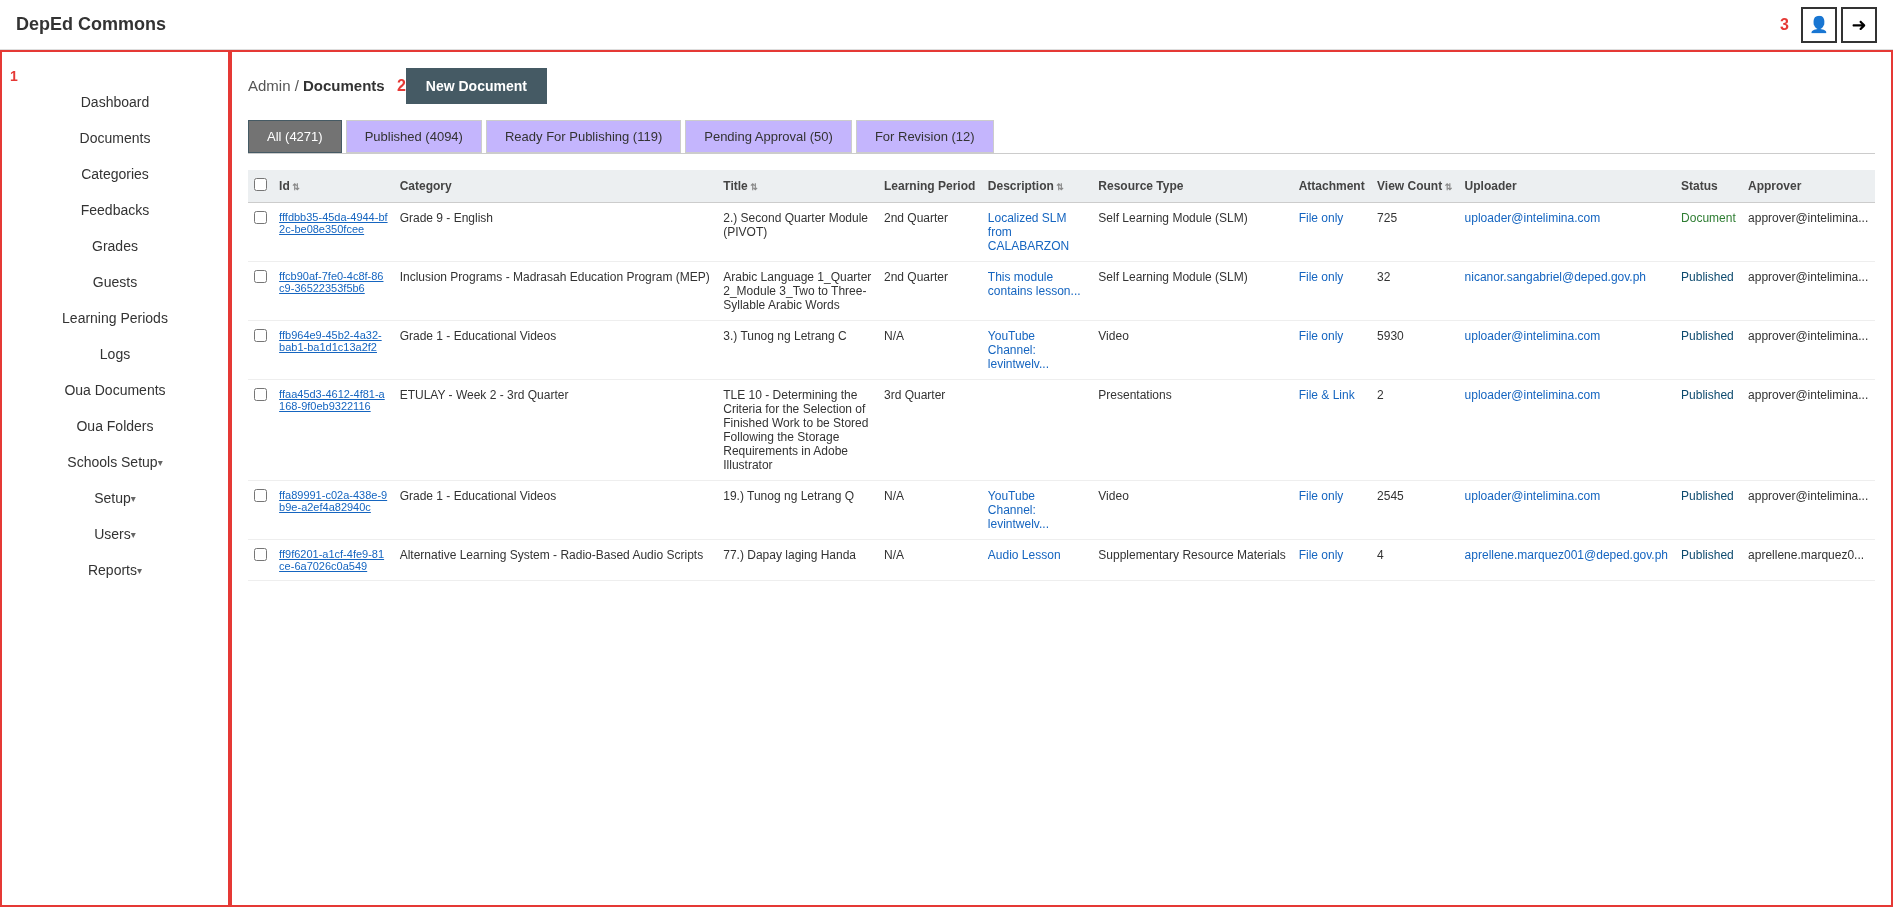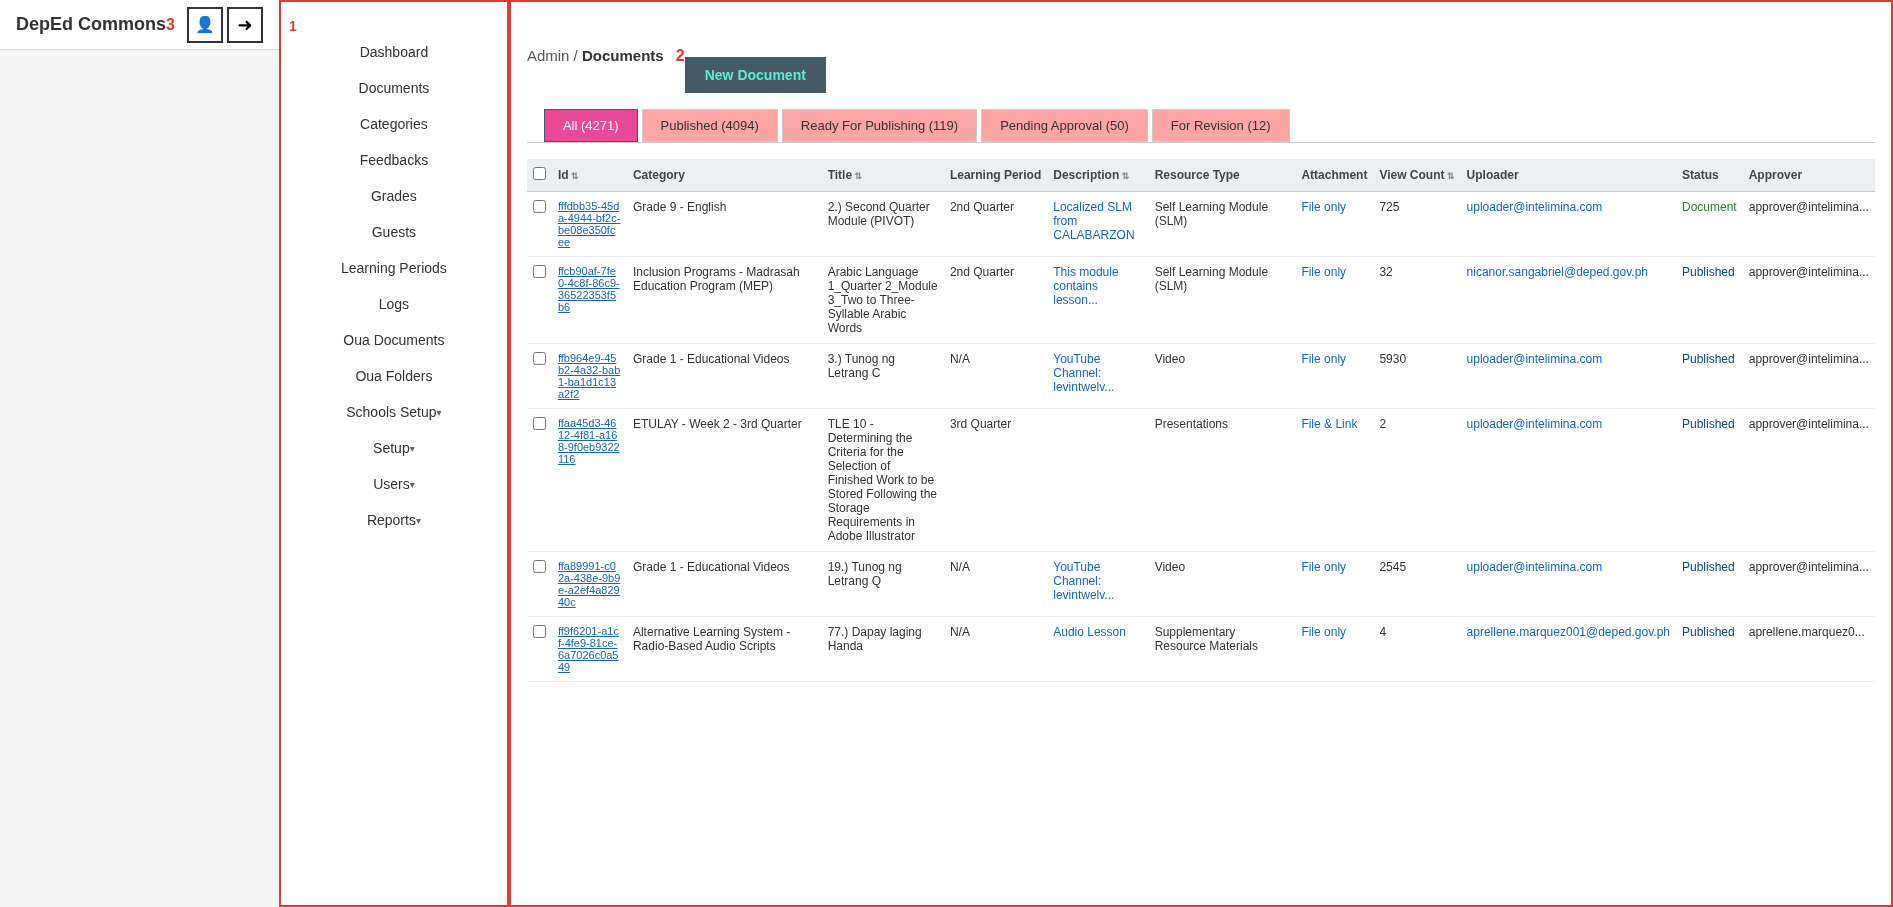--- a/index.html
+++ b/index.html
@@ -1,18 +1,18 @@
 <!DOCTYPE html>
 <html><head>
   <meta charset="utf-8">
   <style>
     * { box-sizing: border-box; margin: 0; padding: 0; }
     body { font-family: Arial, sans-serif; font-size: 13px; background: #f5f5f5; color: #333; }
 
-    .app-layout { display: flex; height: 100vh; }
+    .app-layout { display: flex; flex-direction: column; height: 100vh; }
 
     
     .header {
       display: flex; align-items: center; justify-content: space-between;
       padding: 0 16px; height: 50px; background: #fff;
       border-bottom: 1px solid #ddd; flex-shrink: 0;
     }
     .header-title { font-size: 18px; font-weight: bold; color: #333; }
     .header-icon-btn {
       width: 36px; height: 36px; border: 2px solid #333; background: #fff;
@@ -46,31 +46,31 @@
 
     
     .content-header {
       display: flex; align-items: center; justify-content: flex-start;
       margin-bottom: 16px;
     }
     .breadcrumb { font-size: 15px; color: #555; }
     .breadcrumb strong { color: #333; font-weight: bold; }
     .breadcrumb-badge { color: #e53935; font-weight: bold; font-size: 16px; margin-left: 8px; }
     .new-doc-btn {
-      background: #455a64; color: #5eead4; border: none; padding: 10px 20px;
-      font-size: 14px; cursor: pointer; font-weight: bold; margin-top: 39px;
+      background: #455a64; color: #ffffff; border: none; padding: 10px 20px;
+      font-size: 14px; cursor: pointer; font-weight: bold;
     }
 
     
     .tabs { display: flex; gap: 0; margin-bottom: 16px; border-bottom: 1px solid #ccc; }
     .tab {
       padding: 8px 18px; cursor: pointer; font-size: 13px; border: 1px solid #ccc;
-      background: #fca5a5; margin-right: 4px; color: #333;
-    }
-    .tab.active { background: #ec4899; color: #fff; border-color: #455a64; margin-left: 17px; }
+      background: #c4b5fd; margin-right: 4px; color: #333;
+    }
+    .tab.active { background: #737373; color: #fff; border-color: #455a64; }
 
     
     .table-container { overflow-x: auto; }
     table { width: 100%; border-collapse: collapse; font-size: 12px; }
     thead tr { background: #eceff1; }
     th {
       padding: 8px 6px; text-align: left; font-weight: 600;
       border-bottom: 1px solid #ccc; white-space: nowrap; color: #444;
     }
     th .sort-arrow { font-size: 9px; color: #888; }

